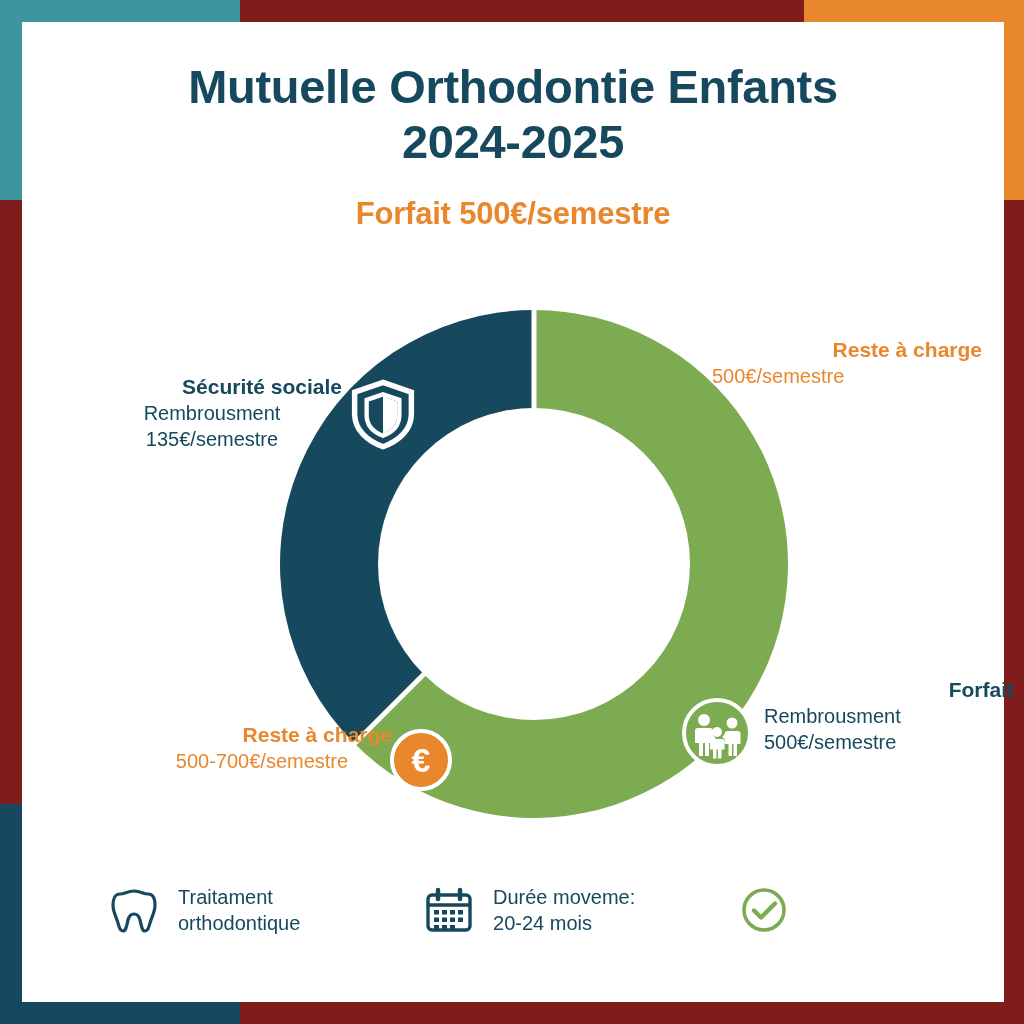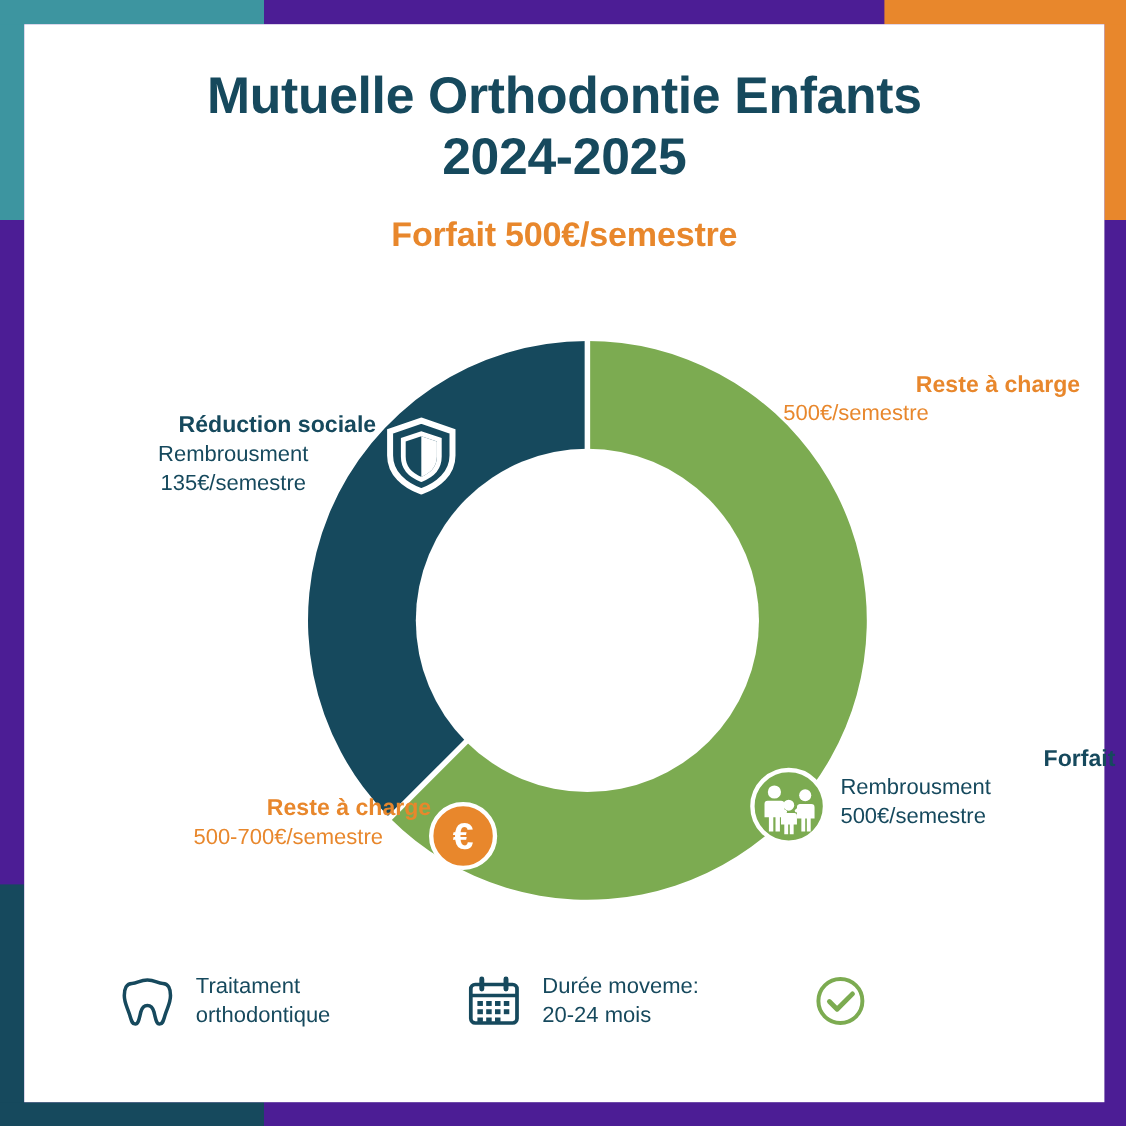--- a/index.html
+++ b/index.html
@@ -4,21 +4,21 @@
 <style>
   html, body {
     margin: 0;
     padding: 0;
     background: #ffffff;
   }
   #infographic {
     position: relative;
     width: 1024px;
     height: 1024px;
-    background: #4c1d95;
+    background: #7f1d1d;
     font-family: "Liberation Sans", sans-serif;
     overflow: hidden;
   }
 
   
   .corner { position: absolute; }
   .corner-tl-v { left: 0;    top: 0;    width: 22px;  height: 200px; background: var(--teal-light); }
   .corner-tl-h { left: 0;    top: 0;    width: 240px; height: 22px;  background: var(--teal-light); }
   .corner-tr-v { right: 0;   top: 0;    width: 20px;  height: 200px; background: var(--orange); }
   .corner-tr-h { right: 0;   top: 0;    width: 220px; height: 22px;  background: var(--orange); }
@@ -173,21 +173,21 @@
     </div>
 
     <div class="badge badge-euro">
       <svg viewBox="0 0 64 64" width="64" height="64">
         <circle cx="32" cy="32" r="29" fill="#E8872C" stroke="#ffffff" stroke-width="4"></circle>
         <text x="32" y="44" text-anchor="middle" font-family="'Liberation Sans', sans-serif" font-size="34" font-weight="bold" fill="#ffffff">€</text>
       </svg>
     </div>
 
     <div class="label label-secu">
-      <p class="l-title teal-txt">Réduction sociale</p>
+      <p class="l-title teal-txt">Sécurité sociale</p>
       <p class="l-line teal-txt">Rembrousment</p>
       <p class="l-line teal-txt">135€/semestre</p>
     </div>
 
     <div class="label label-reste1">
       <p class="l-title orange-txt">Reste à charge</p>
       <p class="l-line orange-txt">500€/semestre</p>
     </div>
 
     <div class="label label-mutu">

